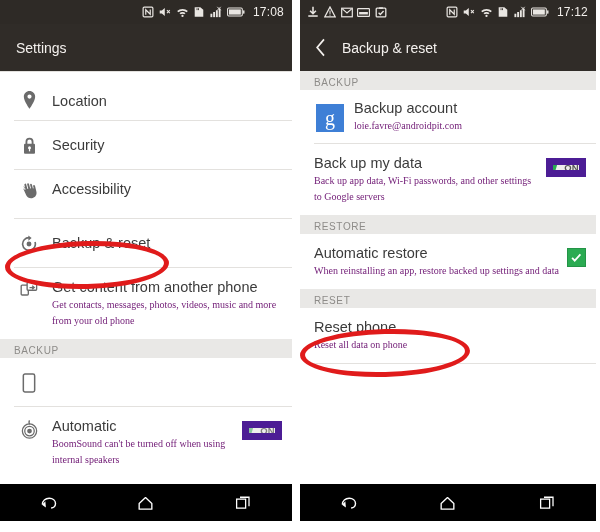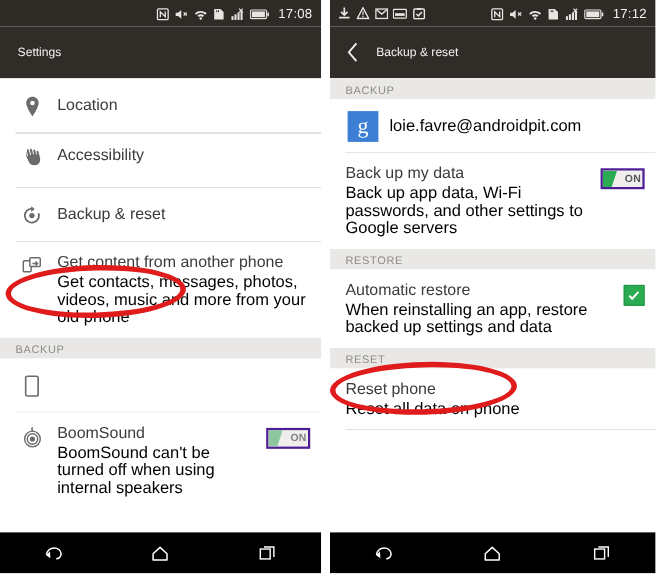--- a/index.html
+++ b/index.html
@@ -18,60 +18,60 @@
 
   
   .statusbar{
     position:relative;height:24px;background:#2e2a26;
     display:flex;align-items:center;justify-content:flex-end;
     padding:0 8px 0 6px;box-sizing:border-box;
   }
   .statusbar .left-icons{
     position:absolute;left:6px;top:0;height:24px;display:flex;align-items:center;gap:4px;
   }
-  .statusbar .right-icons{display:flex;align-items:flex-end;gap:4px;}
+  .statusbar .right-icons{display:flex;align-items:flex-start;gap:4px;}
   .sb-ico{display:inline-flex;align-items:center;justify-content:center;width:13px;height:13px;color:#e9e6e2;}
   .sb-ico svg{display:block;}
   .clock{color:#f2efeb;font-size:12px;letter-spacing:.2px;margin-left:4px;font-family:"Liberation Sans",sans-serif;}
 
   
   .titlebar{
     height:47px;background:#302c28;display:flex;align-items:center;
     padding-left:16px;box-sizing:border-box;
   }
-  .titlebar .title{color:#f4f1ee;font-size:11px;}
+  .titlebar .title{color:#f4f1ee;font-size:14px;}
   .titlebar.with-back{padding-left:10px;}
   .back-chevron{width:22px;height:22px;margin-right:10px;display:inline-flex;align-items:center;justify-content:center;color:#f4f1ee;flex:0 0 auto;}
 
   
   .content{position:relative;background:#fff;}
   .sep{height:1px;background:#e3e1de;margin-left:14px;}
   .sep.full{margin-left:0;}
 
   .row{
     display:flex;align-items:flex-start;
     padding:10px 10px 10px 14px;box-sizing:border-box;position:relative;background:#fff;
   }
   .row .ico{
     width:30px;flex:0 0 30px;display:flex;align-items:center;justify-content:center;
     color:#6b6b6b;padding-top:2px;
   }
   .row .texts{flex:1 1 auto;padding-left:8px;min-width:0;}
   .row .ttl{font-size:14.5px;color:#3b3b3b;line-height:18px;}
-  .row .sub{font-size:15px;color:#000000;line-height:16px;margin-top:1px;}
+  .row .sub{font-size:10px;color:#701a75;line-height:16px;margin-top:1px;font-family:Liberation Serif, serif;}
   .row .trail{flex:0 0 auto;display:flex;align-items:center;padding-left:6px;padding-top:4px;}
 
   .section-head{
     background:#e9e8e6;color:#8d8b88;font-size:10px;letter-spacing:.6px;
     padding:6px 0 2px 14px;box-sizing:border-box;
   }
 
   
   .toggle{
-    width:40px;height:19px;background:#efeeec;border:2px solid #4c1d95;
+    width:40px;height:19px;background:#efeeec;border:7px solid #4c1d95;
     display:flex;align-items:center;position:relative;box-sizing:border-box;overflow:hidden;
   }
   .toggle .knob{
     width:13px;height:100%;background:#2bab52;
     -webkit-clip-path:polygon(0 0,100% 0,62% 100%,0 100%);
     clip-path:polygon(0 0,100% 0,62% 100%,0 100%);
   }
   .toggle .lbl{font-size:9.5px;color:#555;font-weight:bold;margin-left:7px;letter-spacing:.3px;}
   .toggle.dim .knob{background:#8cc79d;}
   .toggle.dim .lbl{color:#7f7f7f;}
@@ -163,33 +163,46 @@
     </div>
 
     <div class="titlebar">
       <span class="title">Settings</span>
     </div>
 
     <div class="content">
 
       <div class="sep full"></div>
 
-      <div class="row" style="height:48px;align-items:center">
+      <div class="row" style="height:48px;align-items:flex-end">
         <span class="ico">
           <svg viewBox="0 0 20 24" width="17" height="20">
               <path d="M10 1.2C6.2 1.2 3.2 4.2 3.2 8c0 4.9 6.8 14.6 6.8 14.6S16.8 12.9 16.8 8c0-3.8-3-6.8-6.8-6.8zm0 9.2A2.5 2.5 0 1 1 10 5.4a2.5 2.5 0 0 1 0 5z" fill="currentColor"></path>
             </svg>
         </span>
         <div class="texts">
           <div class="ttl">Location</div>
         </div>
       </div>
 
       <div class="sep"></div>
 
+      <div class="row" style="height:48px;align-items:center">
+        <span class="ico">
+          <svg viewBox="0 0 20 24" width="17" height="20">
+              <path d="M5.2 9.5V6.8a4.8 4.8 0 0 1 9.6 0v2.7h-2.2V6.8a2.6 2.6 0 0 0-5.2 0v2.7z" fill="currentColor"></path>
+              <rect x="3.4" y="9.4" width="13.2" height="12" rx="1.2" fill="currentColor"></rect>
+              <circle cx="10" cy="14.2" r="1.8" fill="#fff"></circle>
+              <rect x="9.3" y="14.8" width="1.5" height="3.6" fill="#fff"></rect>
+            </svg>
+        </span>
+        <div class="texts">
+          <div class="ttl">Security</div>
+        </div>
+      </div>
 
       <div class="sep"></div>
 
       <div class="row" style="height:48px;">
         <span class="ico">
           <svg viewBox="0 0 22 24" width="18" height="20">
               <path d="M4.2 4.3l1.5 5.2 1-.3L5.4 3.3c-.2-.7.2-1.3.8-1.5.6-.2 1.2.2 1.4.9l1.5 5.6 1-.2L8.8 2.8c-.2-.7.2-1.4.8-1.5.6-.2 1.2.2 1.4.9l1.4 5.4 1-.2-1-3.9c-.2-.7.2-1.3.8-1.5.6-.1 1.2.3 1.4 1l1.2 4.6.9-.2-.6-2.5c-.2-.7.2-1.3.8-1.5.6-.1 1.2.3 1.4 1l1.7 7.1c.9 3.7-1 7-4.4 7.9-3.6 1-6.6-.6-8-3.4L4.6 9.4c-.5-.9-.2-1.8.5-2.1.5-.2 1.1 0 1.5.6" fill="currentColor"></path>
             </svg>
         </span>
         <div class="texts">
@@ -243,21 +256,21 @@
       <div class="row">
         <span class="ico boom-ico">
           <svg viewBox="0 0 24 26" width="19" height="21">
               <path d="M12 1.5c-1.6 2.6-.4 3.8.3 5" fill="none" stroke="currentColor" stroke-width="1.8"></path>
               <circle cx="12" cy="15" r="9" fill="none" stroke="currentColor" stroke-width="1.6"></circle>
               <circle cx="12" cy="15" r="6" fill="none" stroke="currentColor" stroke-width="1.6"></circle>
               <circle cx="12" cy="15" r="3" fill="currentColor"></circle>
             </svg>
         </span>
         <div class="texts">
-          <div class="ttl">BoomSound</div>
+          <div class="ttl">Automatic</div>
           <div class="sub">BoomSound can't be turned off when using internal speakers</div>
         </div>
         <div class="trail">
           <div class="toggle dim">
             <span class="knob"></span>
             <span class="lbl">ON</span>
           </div>
         </div>
       </div>
 
@@ -381,20 +394,21 @@
 
     <div class="content">
 
       <div class="section-head">BACKUP</div>
 
       <div class="row" style="align-items:center;padding-top:9px;padding-bottom:9px">
         <span class="ico" style="width:32px;flex:0 0 32px">
           <span class="gbadge">g</span>
         </span>
         <div class="texts">
+          <div class="ttl">Backup account</div>
           <div class="sub">loie.favre@androidpit.com</div>
         </div>
       </div>
 
       <div class="sep"></div>
 
       <div class="row" style="padding-left:14px">
         <div class="texts" style="padding-left:0">
           <div class="ttl">Back up my data</div>
           <div class="sub">Back up app data, Wi-Fi passwords, and other settings to Google servers</div>

